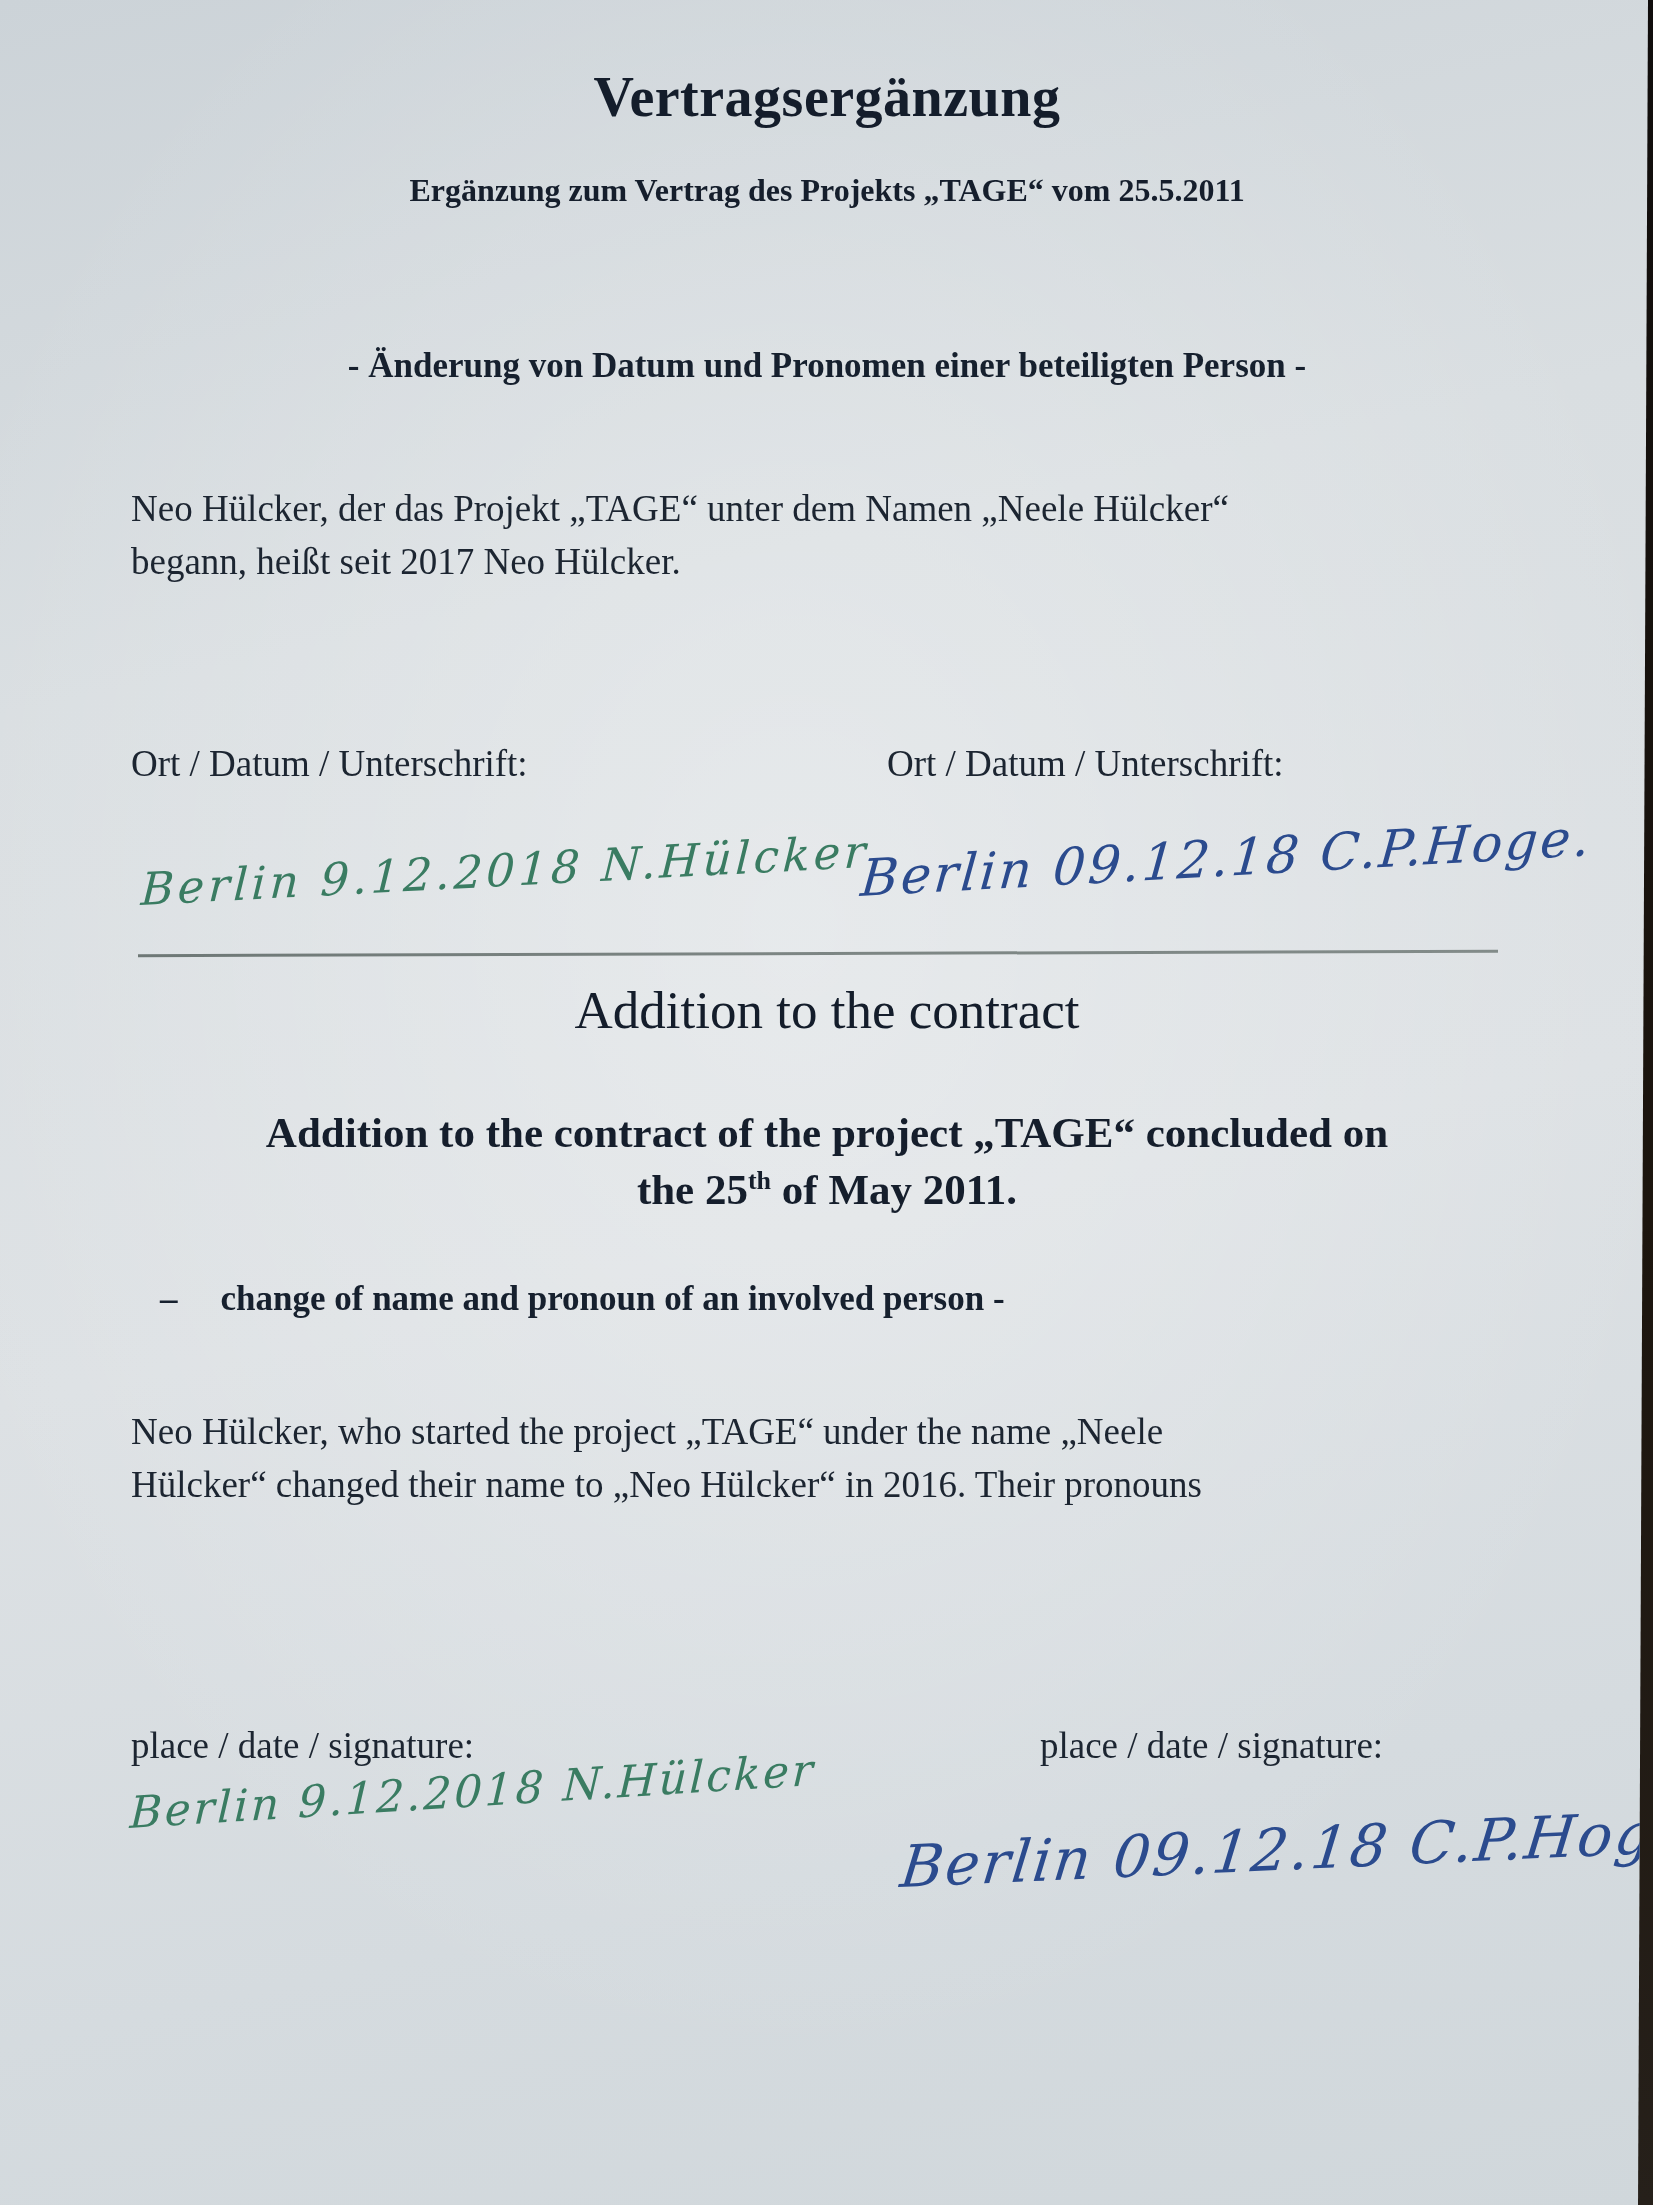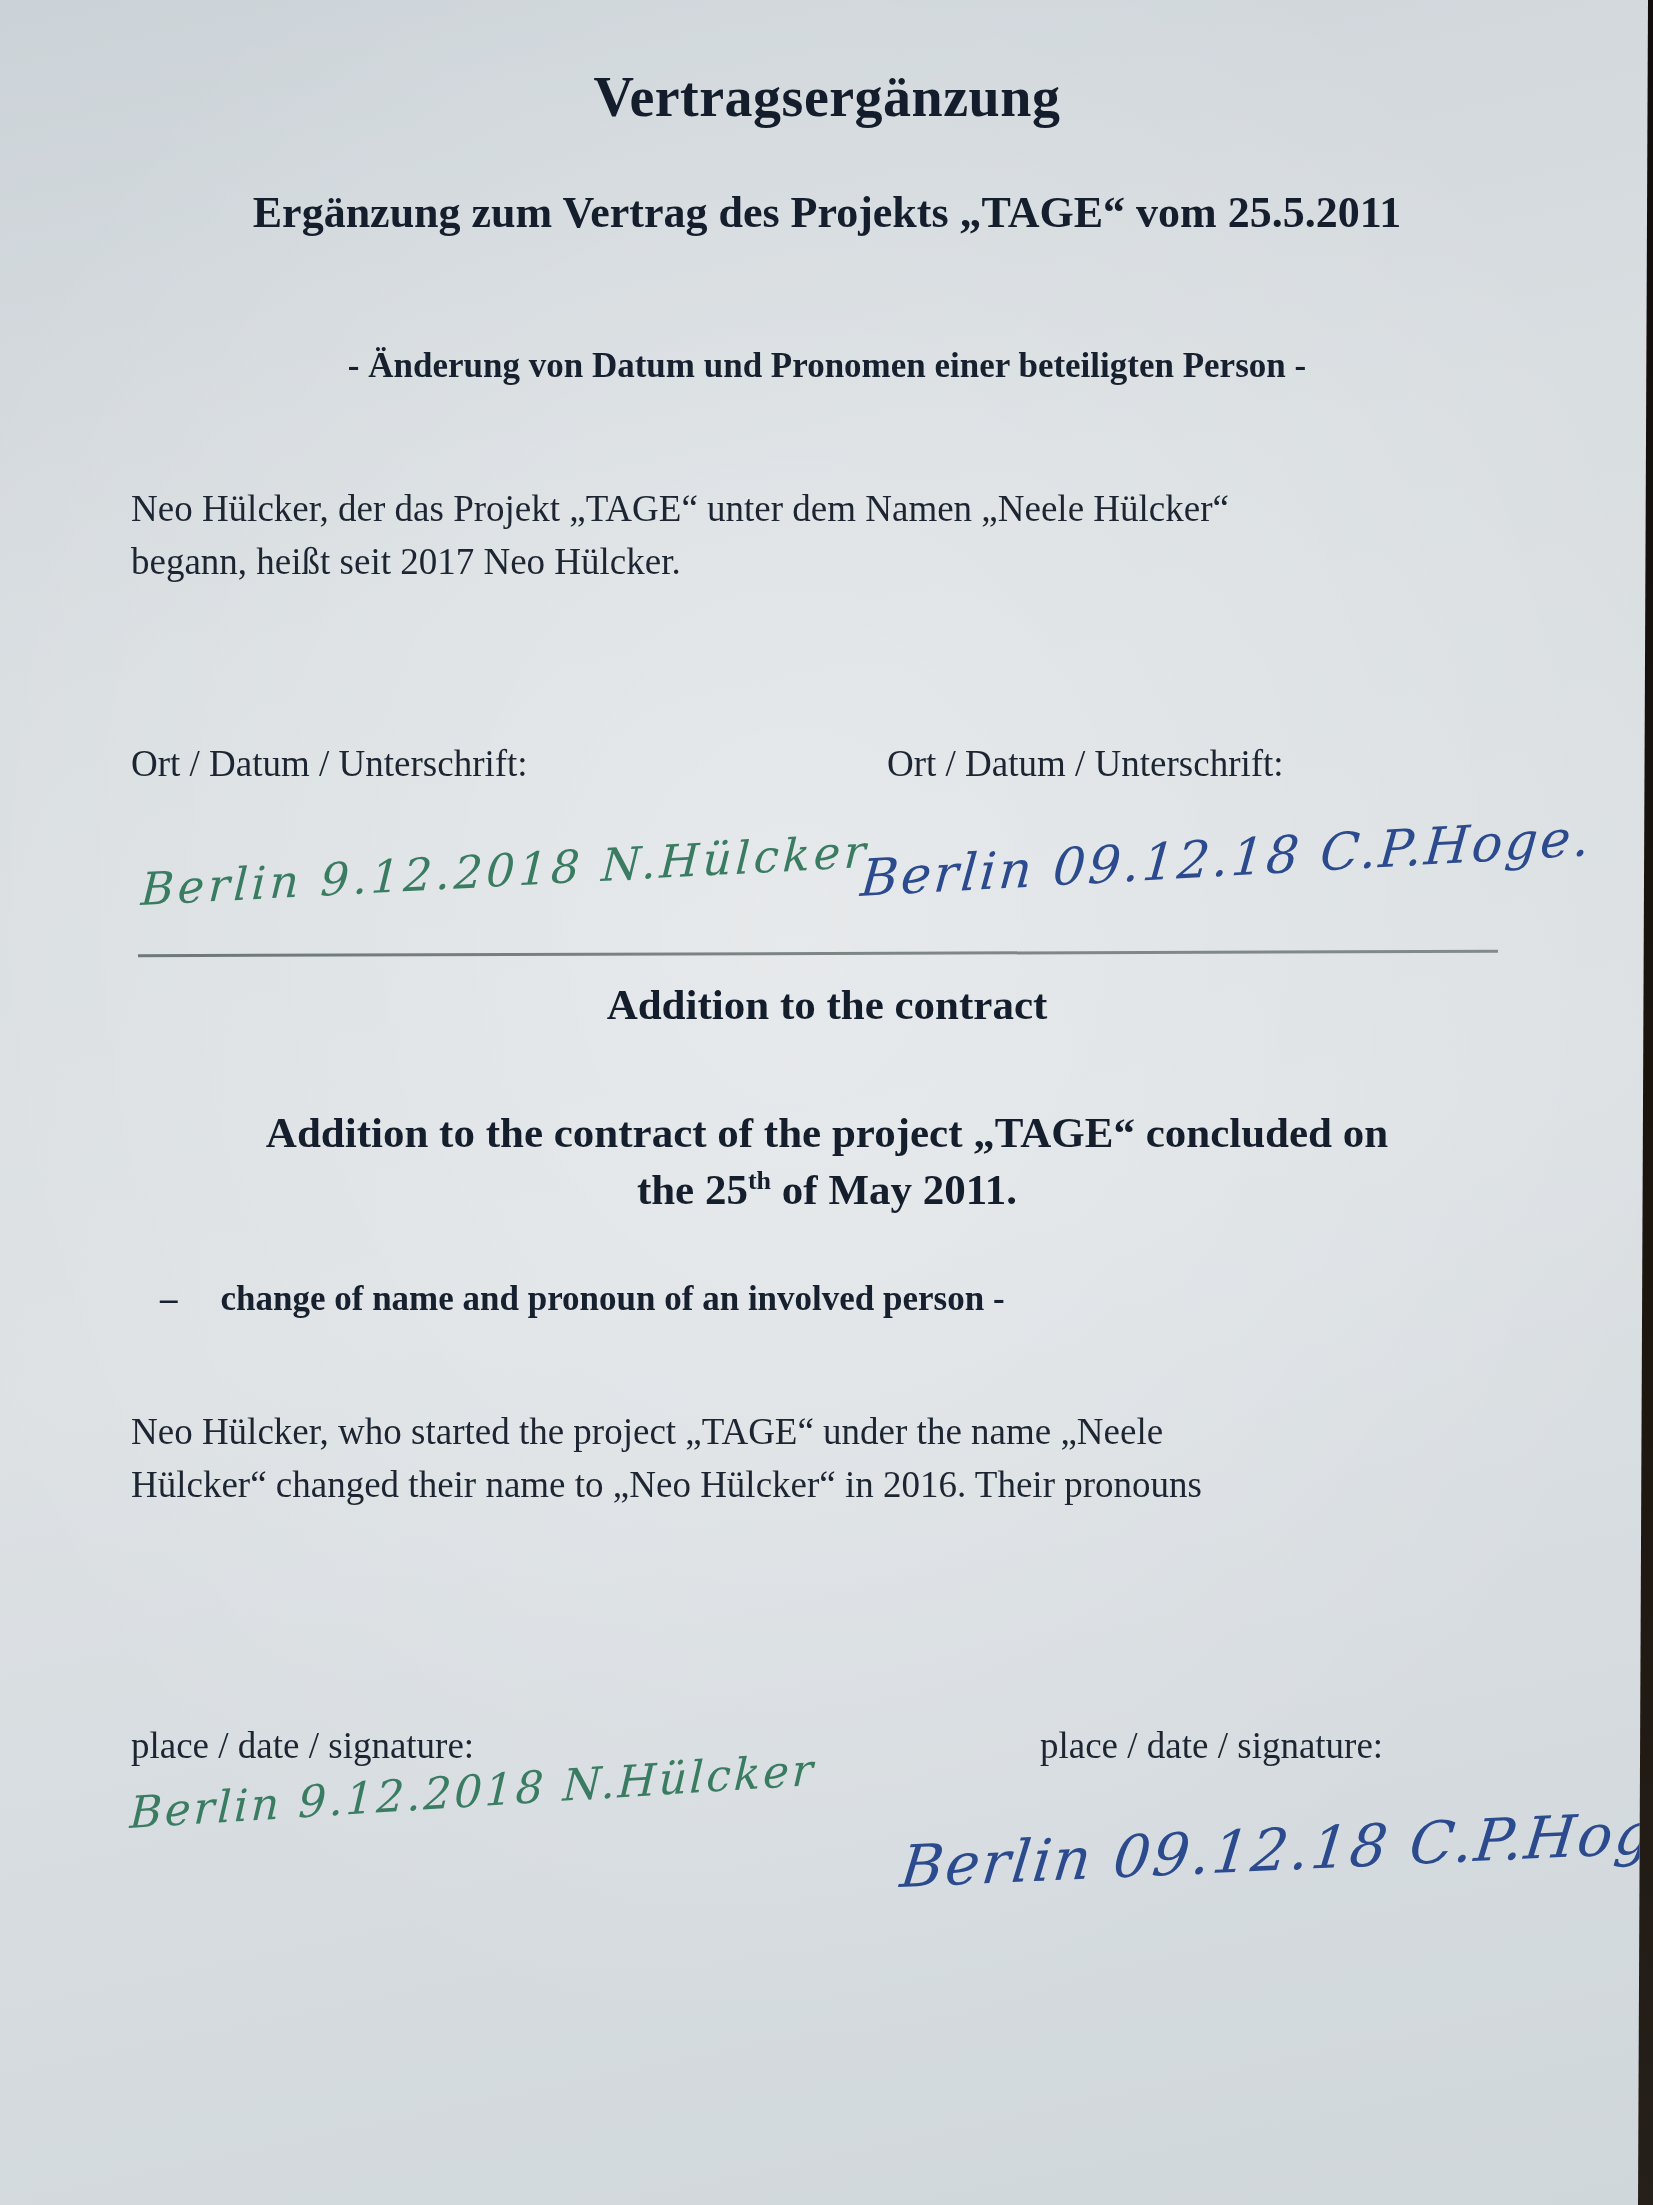--- a/index.html
+++ b/index.html
@@ -35,22 +35,22 @@
     text-align: center;
   }
   .doc-title {
     top: 65px;
     font-size: 56px;
     font-weight: bold;
     letter-spacing: 0.5px;
     color: #141d2b;
   }
   .doc-subtitle {
-    top: 187px;
-    font-size: 44px;
+    top: 172px;
+    font-size: 32px;
     font-weight: bold;
     color: #151e2c;
   }
   .subject-line-de {
     top: 346px;
     font-size: 35px;
     font-weight: bold;
     color: #16202e;
   }
   .body-block {
@@ -92,22 +92,22 @@
   }
   .sig-rule {
     position: absolute;
     left: 138px; top: 952px;
     width: 1360px; height: 2.7px;
     background: linear-gradient(90deg, #6e7876 0%, #7c8583 45%, #828b89 100%);
     transform: rotate(-0.18deg);
   }
   .doc-title-en {
     top: 980px;
-    font-size: 43px;
-    font-weight: bold;
+    font-size: 53px;
+    font-weight: normal;
     color: #141d2b;
   }
   .doc-subtitle-en-1 {
     top: 1108px;
     font-size: 43px;
     font-weight: bold;
     color: #151e2c;
   }
   .doc-subtitle-en-2 {
     top: 1165px;

